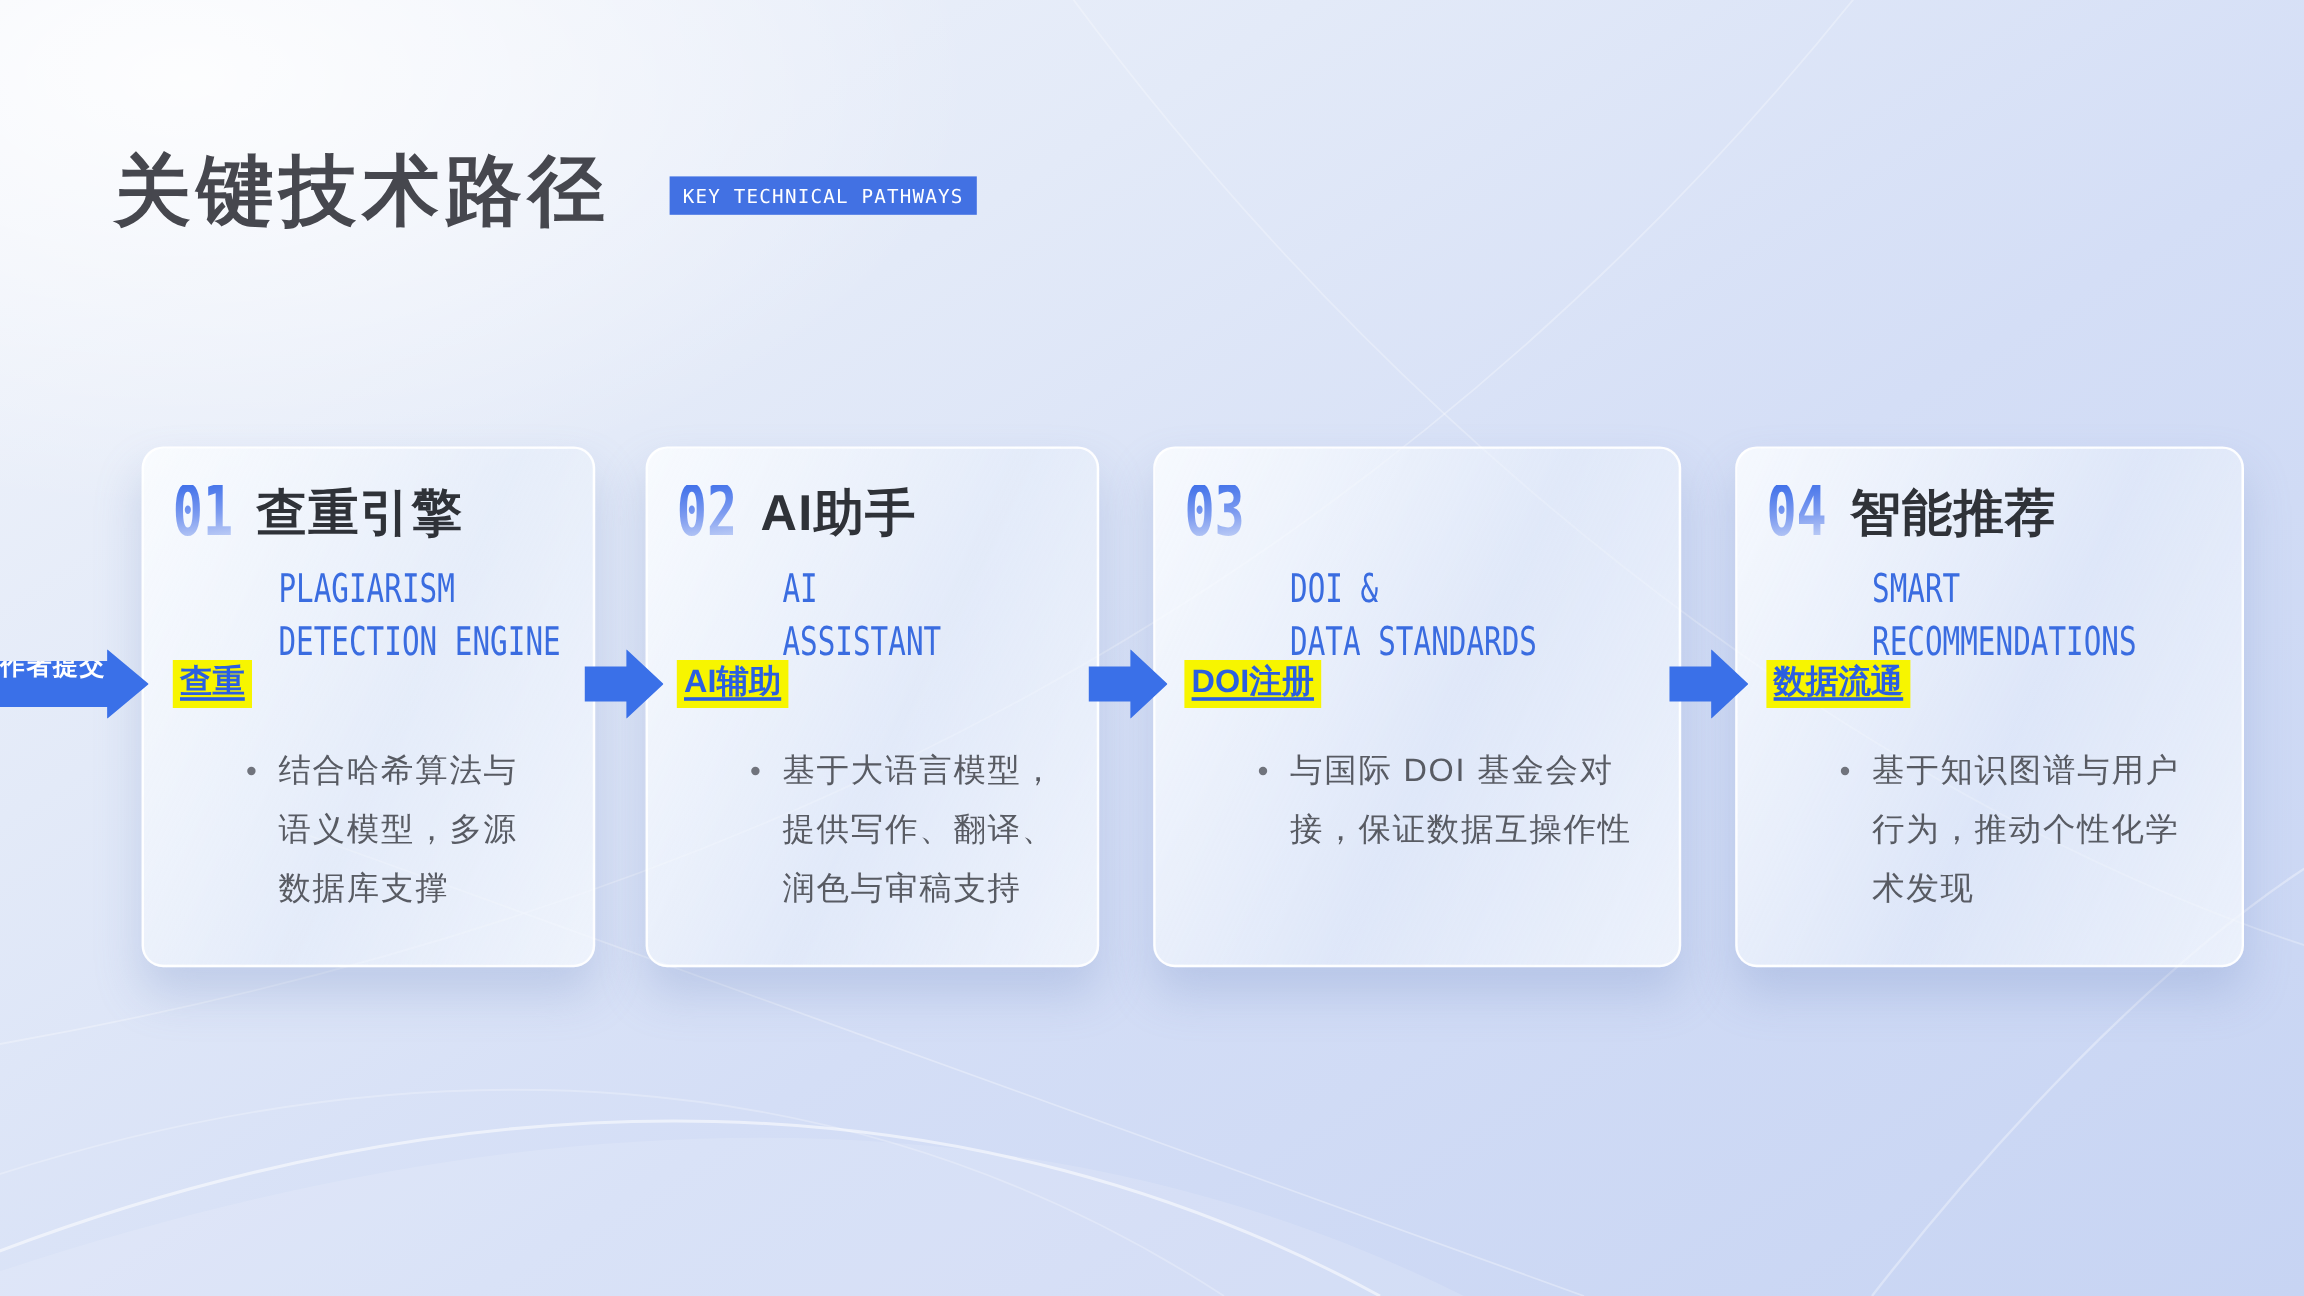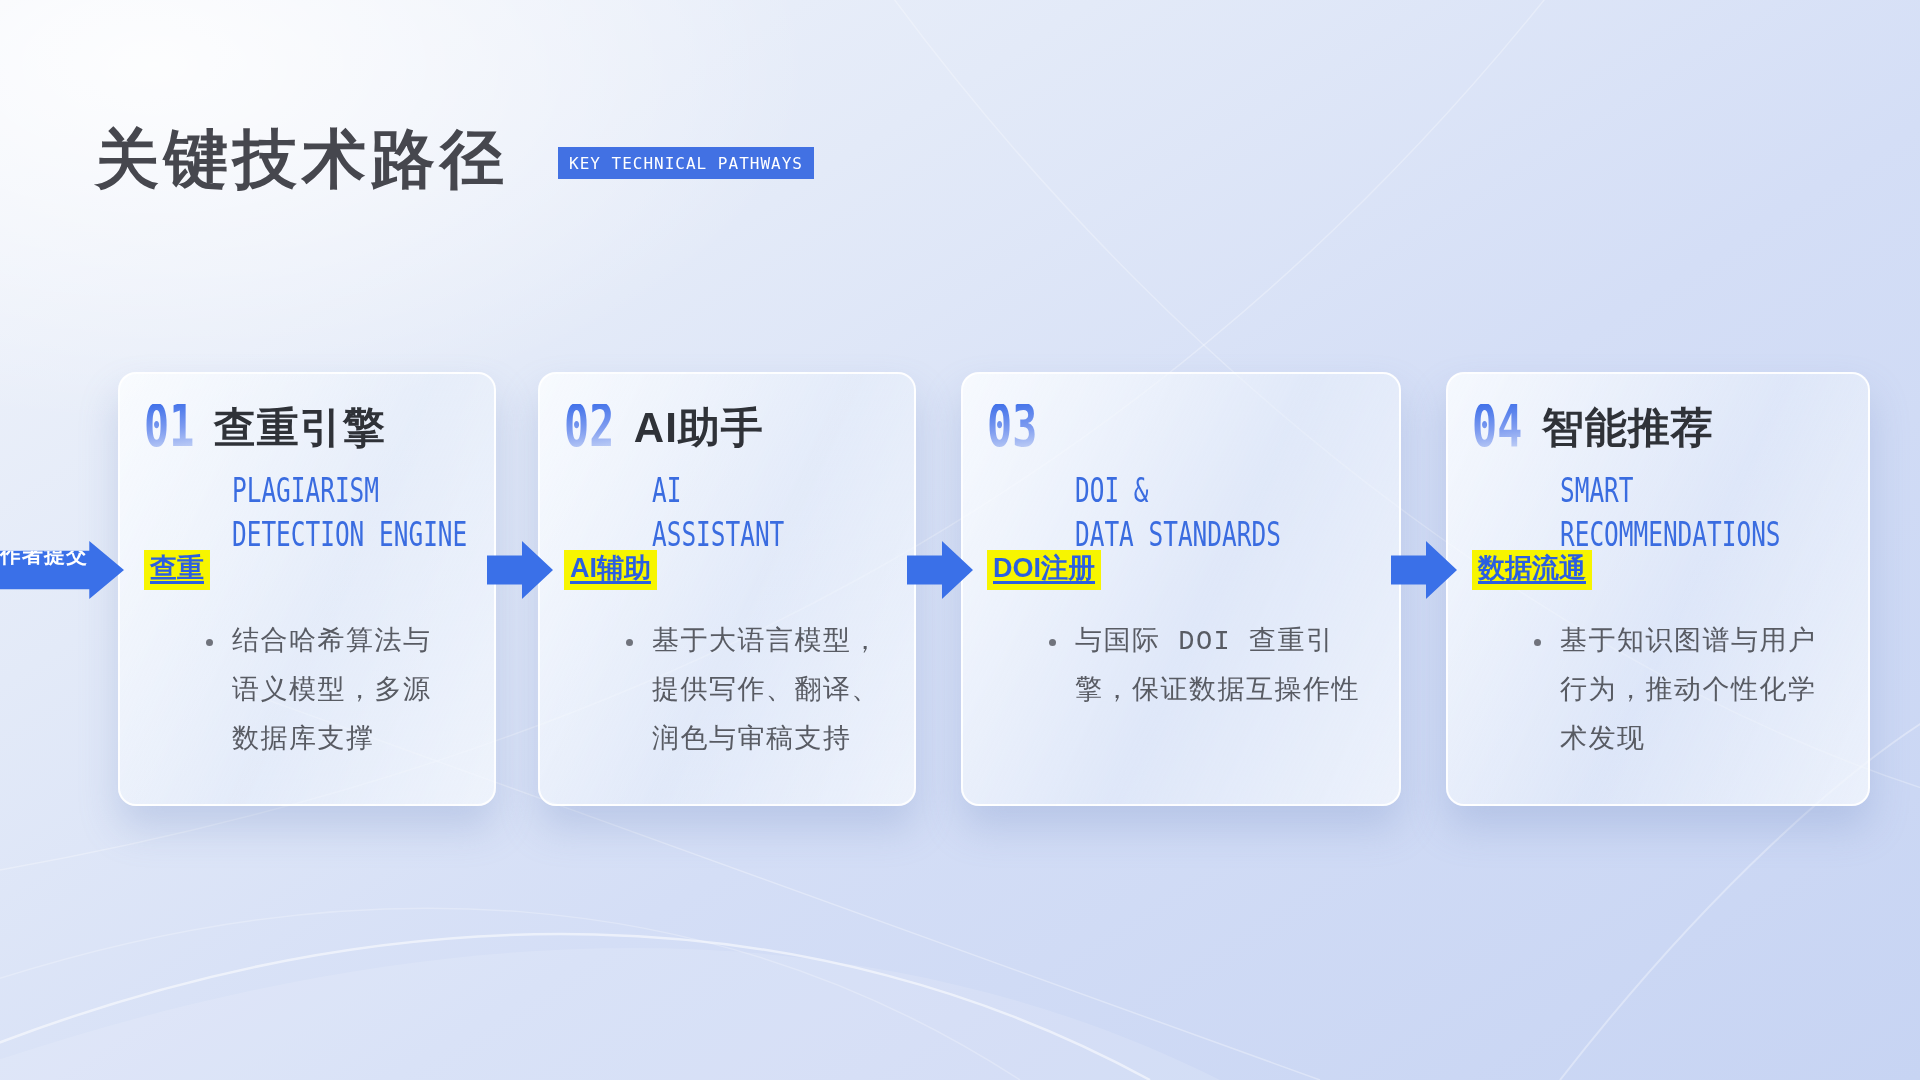--- a/index.html
+++ b/index.html
@@ -40,21 +40,21 @@
   .subtitle{margin:20px 0 0 88px;
     font-family:"DejaVu Sans Mono","Liberation Mono",monospace;
     font-size:33px;line-height:44px;color:#3a6ce0;white-space:nowrap;
     transform:scaleX(0.74);transform-origin:left top;}
   .subtitle span{display:block;}
 
   .tag{position:absolute;left:24px;top:176px;background:#f7f500;color:#2b5fe0;
     font-weight:700;font-size:27px;line-height:1.15;padding:3px 6px 6px 6px;white-space:nowrap;
     text-decoration:underline;text-decoration-thickness:3px;text-underline-offset:4px;}
 
-  .bullet{position:absolute;left:86px;top:244px;display:flex;font-family:Liberation Mono, monospace;}
+  .bullet{position:absolute;left:86px;top:244px;display:flex;}
   .dot{width:7px;height:7px;border-radius:50%;background:#70737c;margin-top:21px;flex:none;}
   .bullet-text{margin:0 0 0 19px;font-size:27px;line-height:49px;color:#585b63;letter-spacing:1.5px;}
   .card-1 .bullet-text{width:214px;}
   .card-2 .bullet-text{width:242px;}
   .card-3 .bullet-text{width:300px;}
   .card-4 .bullet-text{width:270px;}
 
   
   .entry-arrow{position:absolute;left:0;top:541px;width:124px;height:58px;background:#3a70e8;z-index:5;
     clip-path:polygon(0 17%,72% 17%,72% 0,100% 50%,72% 100%,72% 83%,0 83%);
@@ -122,21 +122,21 @@
     <div class="card-head">
       <span class="num">03</span>
     </div>
     <div class="subtitle">
       <span>DOI &amp;</span>
       <span>DATA STANDARDS</span>
     </div>
     <div class="tag">DOI注册</div>
     <div class="bullet">
       <span class="dot"></span>
-      <p class="bullet-text">与国际 DOI 查重引擎，保证数据互操作性</p>
+      <p class="bullet-text">与国际 DOI 基金会对接，保证数据互操作性</p>
     </div>
   </div>
 
   <div class="card card-4">
     <div class="card-head">
       <span class="num">04</span>
       <span class="card-title">智能推荐</span>
     </div>
     <div class="subtitle">
       <span>SMART</span>

